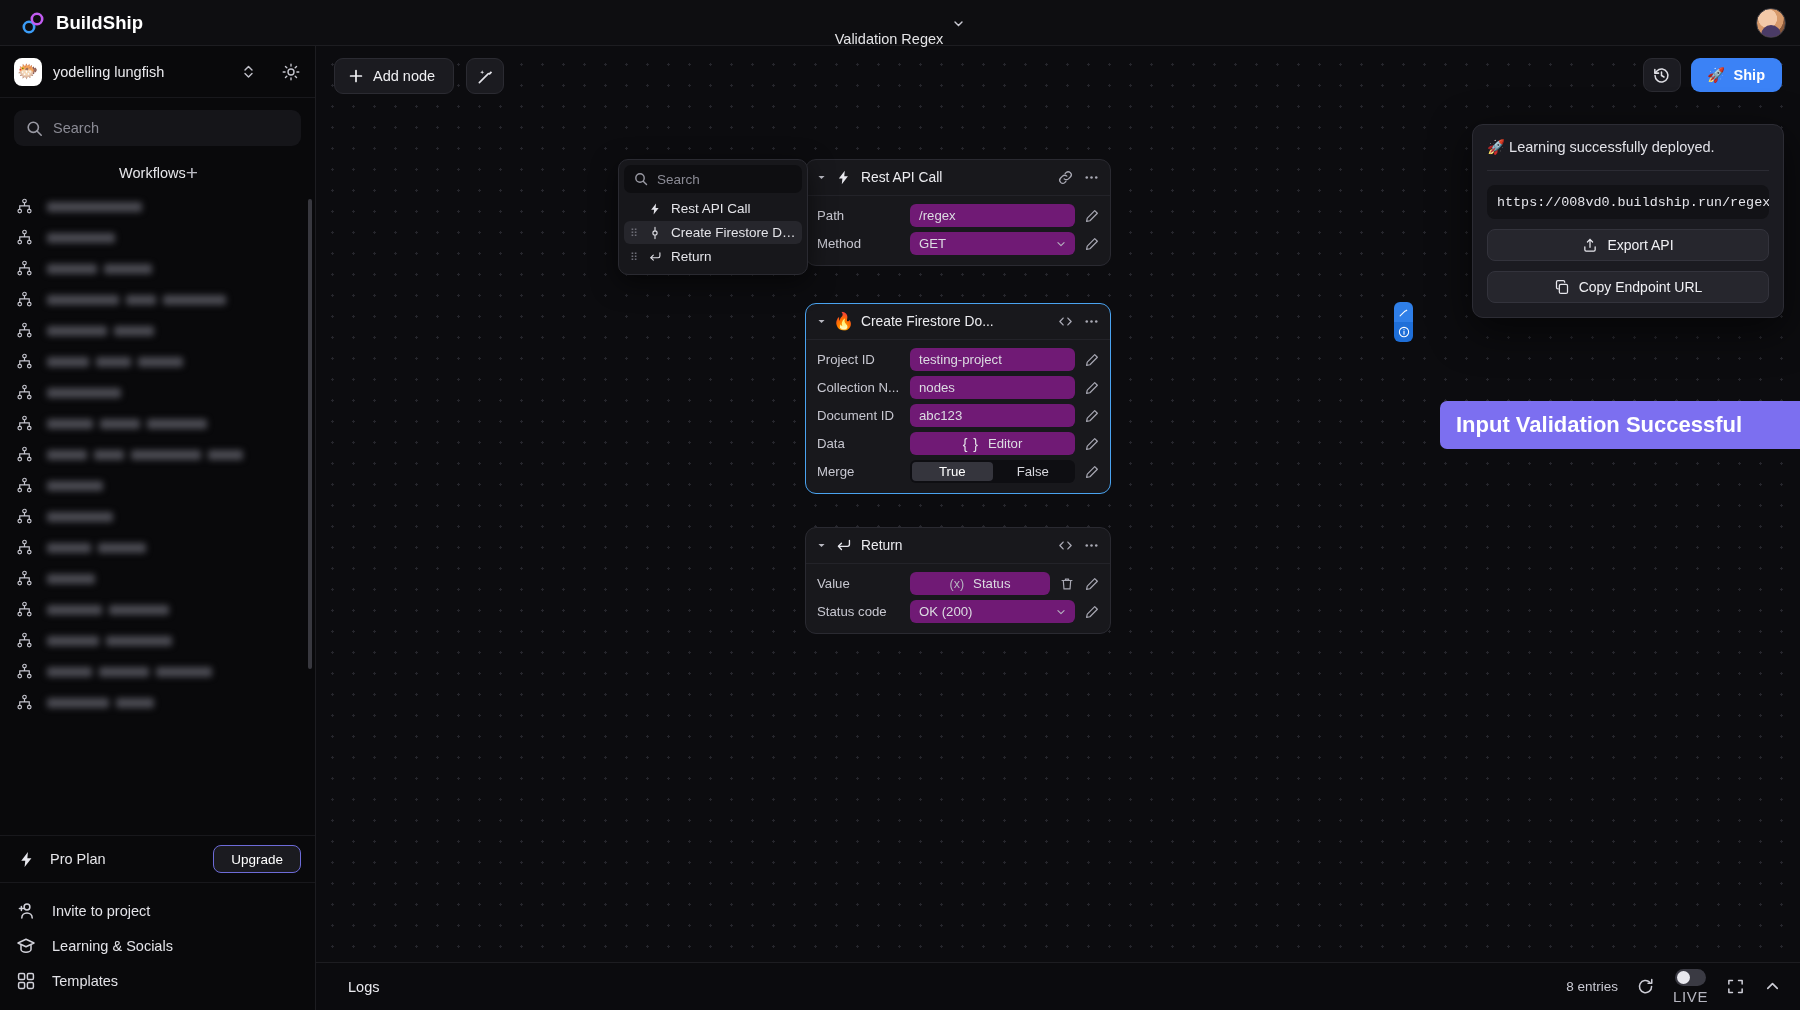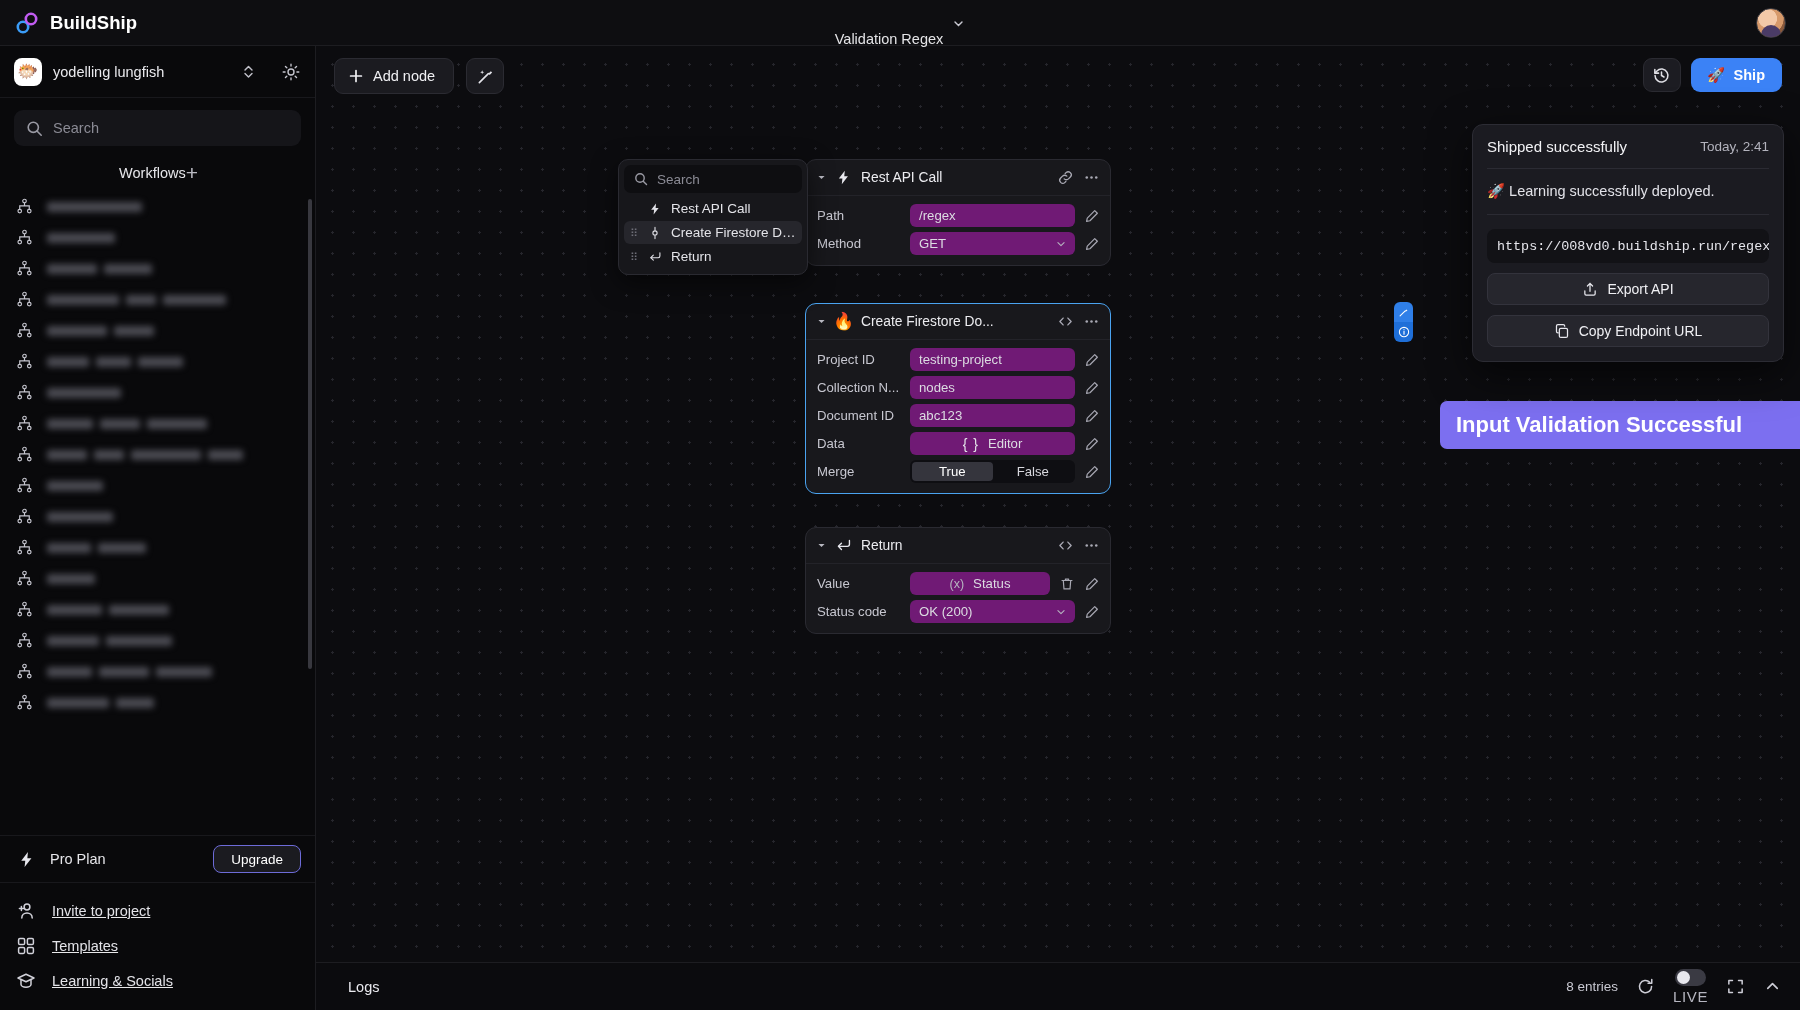--- a/index.html
+++ b/index.html
@@ -13,21 +13,21 @@
   .app { position: relative; width: 1800px; height: 1010px; display: flex; flex-direction: column; }
 
   
   .topbar {
     height: 46px; min-height: 46px;
     background: #0e0e11;
     border-bottom: 1px solid #1d1d21;
     display: flex; align-items: center;
     position: relative; z-index: 40;
   }
-  .brand { display: flex; align-items: center; gap: 10px; padding-left: 14px; width: 316px; }
+  .brand { display: flex; align-items: center; gap: 10px; padding-left: 20px; width: 316px; }
   .brand-name { font-size: 18.5px; font-weight: 700; letter-spacing: .1px; color: #ffffff; }
   .topbar-center {
     position: absolute; left: 0; right: 0; top: 0; height: 46px;
     display: flex; align-items: center; justify-content: center; gap: 9px;
     pointer-events: none;
   }
   .wf-title { font-size: 14.5px; color: #e4e4e7; pointer-events: auto; margin-top: 31px; }
   .wf-caret { pointer-events: auto; display: flex; }
   .avatar {
     position: absolute; right: 14px; top: 8px;
@@ -93,21 +93,21 @@
     padding: 0 14px 0 16px; border-top: 1px solid #18181c; border-bottom: 1px solid #18181c;
     position: relative;
   }
   .plan-label { font-size: 14.5px; color: #e6e6ea; flex: 1; }
   .upgrade-btn {
     height: 28px; padding: 0 17px; border-radius: 8px;
     background: #1b1b20; border: 1.4px solid #6d6bd8;
     font-size: 13.5px; color: #ffffff; display: flex; align-items: center;
   }
   .nav-bottom { padding: 10px 0 12px; }
-  .nav-item { display: flex; align-items: center; gap: 16px; height: 35px; padding: 0 16px; text-decoration: underline; }
+  .nav-item { display: flex; align-items: center; gap: 16px; height: 35px; padding: 0 16px; }
   .nav-item span.lbl { font-size: 14.5px; color: #e3e3e8; }
   .nav-ico { width: 20px; min-width: 20px; display: flex; justify-content: center; color: #d2d2da; }
 
   
   .canvas-wrap { flex: 1; position: relative; min-width: 0; display: flex; flex-direction: column; }
   .canvas {
     flex: 1; position: relative; overflow: hidden;
     background-color: #0c0c0f;
     background-image: radial-gradient(#26262c 1.1px, transparent 1.1px);
     background-size: 21px 21px;
@@ -588,36 +588,36 @@
                 <circle cx="11" cy="6" r="2.9" fill="none" stroke="#d2d2da" stroke-width="1.5"></circle>
         <path d="M5.8 17c0-2.9 2.3-5 5.2-5s5.2 2.1 5.2 5" fill="none" stroke="#d2d2da" stroke-width="1.5" stroke-linecap="round"></path>
         <path d="M3.4 7.4h4M5.4 5.4v4" stroke="#d2d2da" stroke-width="1.5" stroke-linecap="round"></path>
               </svg>
             </span>
     <span class="lbl">Invite to project</span>
           </div>
           <div class="nav-item">
             <span class="nav-ico">
               <svg width="20" height="20" viewBox="0 0 20 20">
+                <path d="M10 3.2L18 7l-8 3.8L2 7z" fill="none" stroke="#d2d2da" stroke-width="1.5" stroke-linejoin="round"></path>
+        <path d="M5 9v4.6c0 1.3 2.2 2.6 5 2.6s5-1.3 5-2.6V9" fill="none" stroke="#d2d2da" stroke-width="1.5"></path>
+              </svg>
+            </span>
+    <span class="lbl">Learning &amp; Socials</span>
+          </div>
+          <div class="nav-item">
+            <span class="nav-ico">
+              <svg width="20" height="20" viewBox="0 0 20 20">
                 <rect x="2.6" y="2.6" width="6" height="6" rx="1.3" fill="none" stroke="#d2d2da" stroke-width="1.5"></rect>
         <rect x="11.4" y="2.6" width="6" height="6" rx="1.3" fill="none" stroke="#d2d2da" stroke-width="1.5"></rect>
         <rect x="2.6" y="11.4" width="6" height="6" rx="1.3" fill="none" stroke="#d2d2da" stroke-width="1.5"></rect>
         <rect x="11.4" y="11.4" width="6" height="6" rx="1.3" fill="none" stroke="#d2d2da" stroke-width="1.5"></rect>
               </svg>
             </span>
     <span class="lbl">Templates</span>
-          </div>
-          <div class="nav-item">
-            <span class="nav-ico">
-              <svg width="20" height="20" viewBox="0 0 20 20">
-                <path d="M10 3.2L18 7l-8 3.8L2 7z" fill="none" stroke="#d2d2da" stroke-width="1.5" stroke-linejoin="round"></path>
-        <path d="M5 9v4.6c0 1.3 2.2 2.6 5 2.6s5-1.3 5-2.6V9" fill="none" stroke="#d2d2da" stroke-width="1.5"></path>
-              </svg>
-            </span>
-    <span class="lbl">Learning &amp; Socials</span>
           </div>
         </div>
     </div>
 
     <div class="canvas-wrap">
       <div class="canvas">
 
         <div class="canvas-toolbar">
           <div class="addnode-btn">
             <span>
@@ -912,24 +912,20 @@
             <svg width="12" height="12" viewBox="0 0 16 16">
                 <circle cx="8" cy="8" r="6.2" fill="none" stroke="#fff" stroke-width="1.4"></circle>
                 <path d="M8 7v4M8 4.9v.1" stroke="#fff" stroke-width="1.5" stroke-linecap="round"></path>
               </svg>
           </div>
         </div>
 
         <div class="banner">Input Validation Successful</div>
 
         <div class="ship-popover">
-          <div class="sp-head">
-            <span class="sp-title">Shipped successfully</span>
-            <span class="sp-time">Today, 2:41</span>
-          </div>
           <div class="sp-msg">🚀 Learning successfully deployed.</div>
           <div class="sp-url">https://008vd0.buildship.run/regex</div>
           <div class="sp-btn">
             <span>
               <svg width="16" height="16" viewBox="0 0 18 18">
                 <path d="M9 11.6V2.6M9 2.6L6.1 5.6M9 2.6l2.9 3" fill="none" stroke="#e8e8ee" stroke-width="1.4" stroke-linecap="round" stroke-linejoin="round"></path>
                 <path d="M3.2 11v3.4c0 .8.6 1.4 1.4 1.4h8.8c.8 0 1.4-.6 1.4-1.4V11" fill="none" stroke="#e8e8ee" stroke-width="1.4" stroke-linecap="round"></path>
               </svg>
             </span>
             <span>Export API</span>

